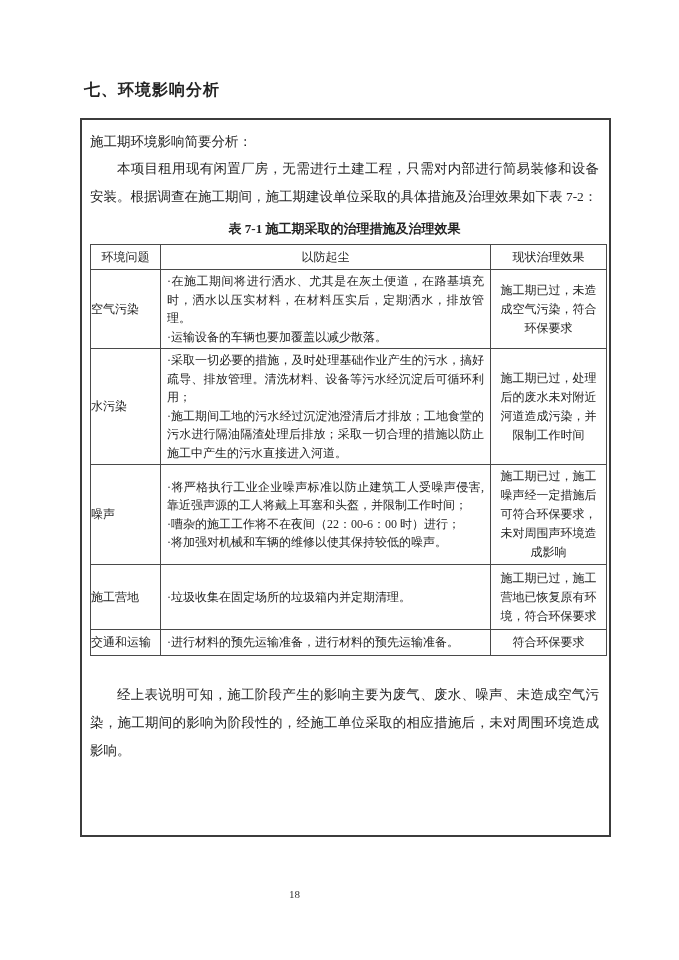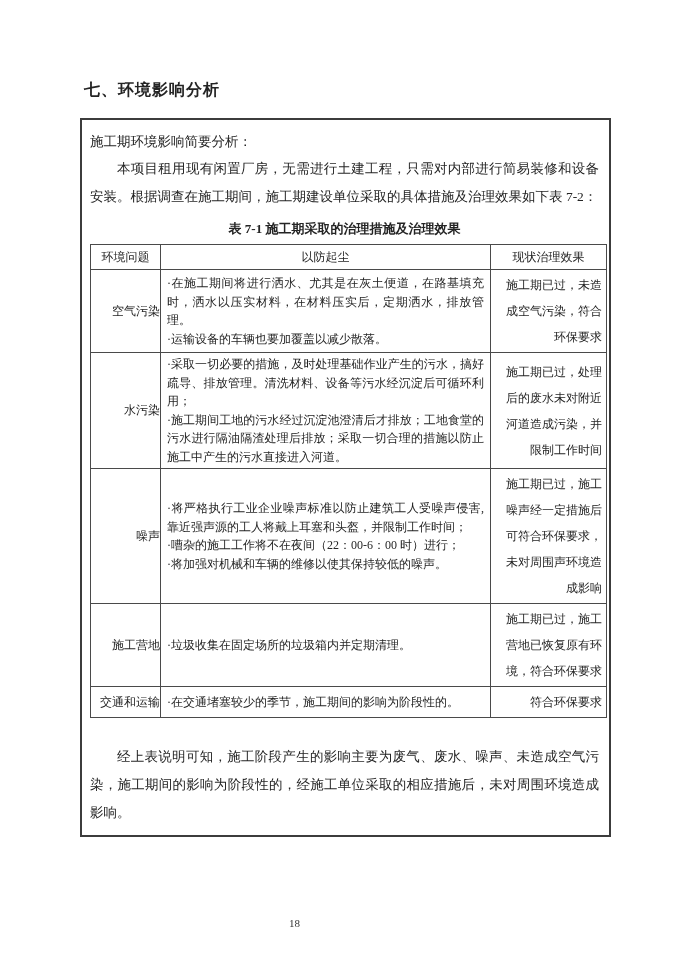--- a/index.html
+++ b/index.html
@@ -34,31 +34,31 @@
     width:516px; border-collapse:collapse;
     table-layout:fixed;
     border-radius:26px;
   }
   table.measures td, table.measures th {
     border:1px solid #4a4a4a;
     font-size:12px; font-weight:normal;
     vertical-align:middle;
   }
   th.h-cell { text-align:center; height:25px; }
-  td.issue-cell { text-align:right; }
+  td.issue-cell { text-align:left; }
   td.measure-cell { padding:2px 6px; text-align:left; }
   td.measure-cell .measure-line { line-height:18.5px; text-align:justify; }
-  td.effect-cell { text-align:right; line-height:26px; padding:2px 4px; }
+  td.effect-cell { text-align:center; line-height:19px; padding:2px 4px; }
   .closing-paragraph {
     margin-top:25px;
     font-size:13.5px; line-height:28px;
     text-indent:2em; text-align:justify;
   }
   .page-number {
-    position:absolute; left:0; top:917px; width:589px;
+    position:absolute; left:0; top:888px; width:589px;
     text-align:center; font-size:11px; color:#333;
   }
 </style>
 </head>
 <body>
 
 <div class="doc-heading">七、环境影响分析</div>
 
 <div class="outer-box">
 
@@ -108,21 +108,21 @@
     <tr style="height:65px;">
       <td class="issue-cell">施工营地</td>
       <td class="measure-cell">
         <div class="measure-line">·垃圾收集在固定场所的垃圾箱内并定期清理。</div>
       </td>
       <td class="effect-cell">施工期已过，施工营地已恢复原有环境，符合环保要求</td>
     </tr>
     <tr style="height:26px;">
       <td class="issue-cell">交通和运输</td>
       <td class="measure-cell">
-        <div class="measure-line">·在交通堵塞较少的季节，施工期间的影响为阶段性的。</div>
+        <div class="measure-line">·进行材料的预先运输准备，进行材料的预先运输准备。</div>
       </td>
       <td class="effect-cell">符合环保要求</td>
     </tr>
   </tbody>
     </table>
 
   <div class="closing-paragraph">经上表说明可知，施工阶段产生的影响主要为废气、废水、噪声、未造成空气污染，施工期间的影响为阶段性的，经施工单位采取的相应措施后，未对周围环境造成影响。</div>
 
 </div>
 

